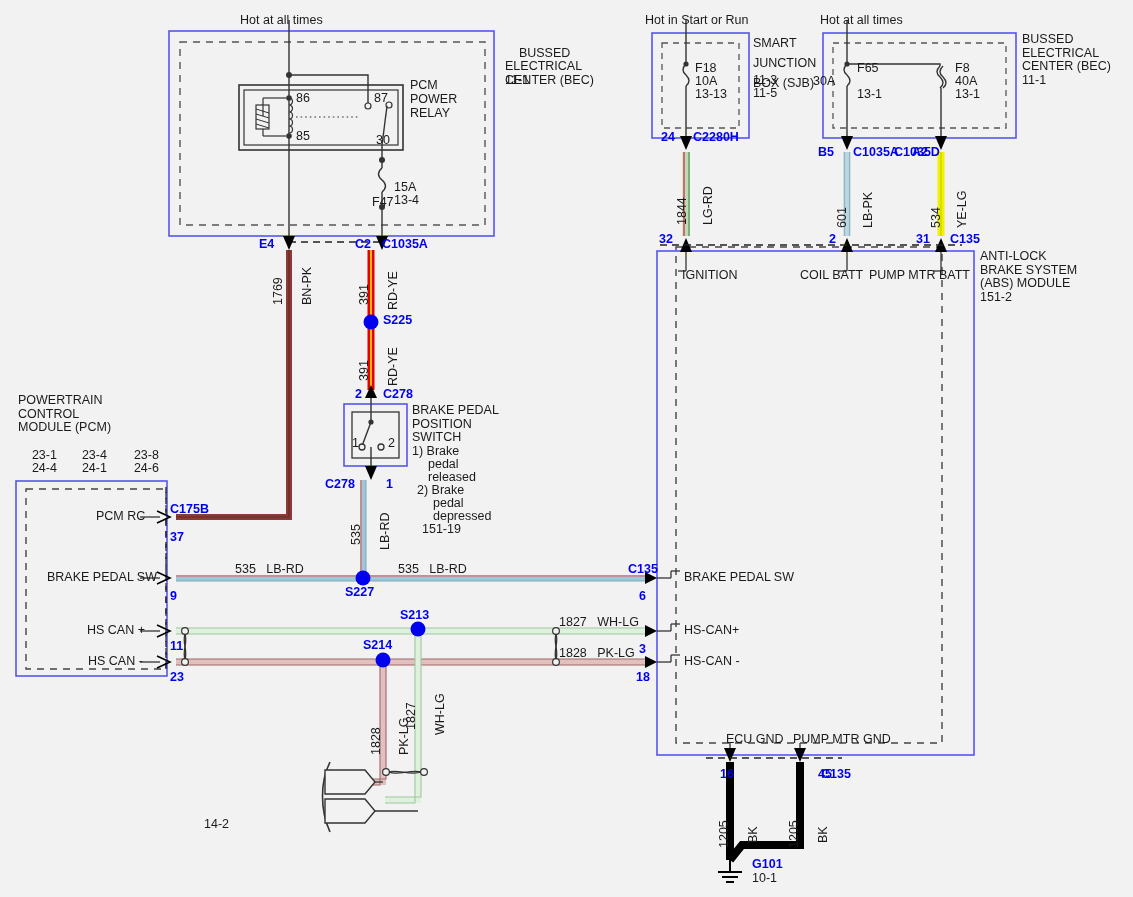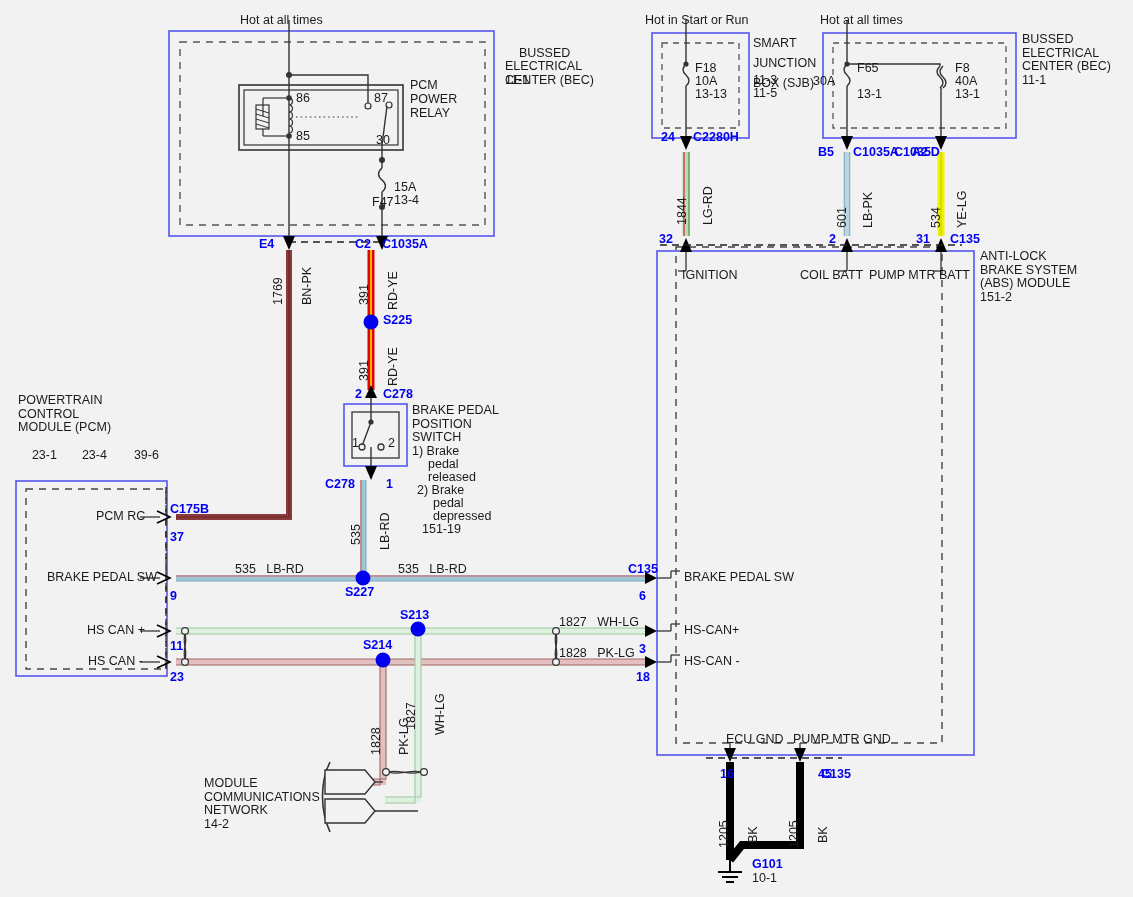--- a/index.html
+++ b/index.html
@@ -408,21 +408,24 @@
   <div class="txt blue" style="left:325px; top:478px;">C278</div>
   <div class="txt blue" style="left:386px; top:478px;">1</div>
 
   <div class="txt vert" style="left:350px; top:545px;">535</div>
   <div class="txt vert" style="left:379px; top:550px;">LB-RD</div>
 
   <div class="txt" style="left:18px; top:394px; line-height:13.5px; white-space:pre-line;">POWERTRAIN
 CONTROL
 MODULE (PCM)</div>
   <div class="txt" style="left:18px; top:435px;">
-    <span style="display:inline-block;width:50px;">23-1</span><span style="display:inline-block;width:52px;">23-4</span><span>39-6</span>
+    <span style="display:inline-block;width:50px;">23-1</span><span style="display:inline-block;width:52px;">23-4</span><span>23-8</span>
+  </div>
+  <div class="txt" style="left:18px; top:448px;">
+    <span style="display:inline-block;width:50px;">24-4</span><span style="display:inline-block;width:52px;">24-1</span><span>24-6</span>
   </div>
 
   <div class="txt" style="left:96px; top:510px;">PCM RC</div>
   <div class="txt" style="left:47px; top:571px;">BRAKE PEDAL SW</div>
   <div class="txt" style="left:87px; top:624px;">HS CAN +</div>
   <div class="txt" style="left:88px; top:655px;">HS CAN -</div>
 
   <div class="txt blue" style="left:170px; top:503px;">C175B</div>
   <div class="txt blue" style="left:170px; top:531px;">37</div>
   <div class="txt blue" style="left:170px; top:590px;">9</div>
@@ -441,23 +444,20 @@
   <div class="txt blue" style="left:628px; top:563px;">C135</div>
   <div class="txt blue" style="left:639px; top:590px;">6</div>
   <div class="txt blue" style="left:639px; top:643px;">3</div>
   <div class="txt blue" style="left:636px; top:671px;">18</div>
 
   <div class="txt vert" style="left:370px; top:755px;">1828</div>
   <div class="txt vert" style="left:398px; top:755px;">PK-LG</div>
   <div class="txt vert" style="left:405px; top:730px;">1827</div>
   <div class="txt vert" style="left:434px; top:735px;">WH-LG</div>
 
-  <div class="txt" style="left:204px; top:777px; line-height:13.5px; white-space:pre-line;">MODULE
-COMMUNICATIONS
-NETWORK</div>
   <div class="txt" style="left:204px; top:818px;">14-2</div>
 
   <div class="txt blue" style="left:720px; top:768px;">16</div>
   <div class="txt blue" style="left:790px; top:768px;margin-left:28px;">45</div>
   <div class="txt blue" style="left:821px; top:768px;">C135</div>
 
   <div class="txt vert" style="left:718px; top:848px;">1205</div>
   <div class="txt vert" style="left:747px; top:843px;">BK</div>
   <div class="txt vert" style="left:788px; top:848px;">1205</div>
   <div class="txt vert" style="left:817px; top:843px;">BK</div>

